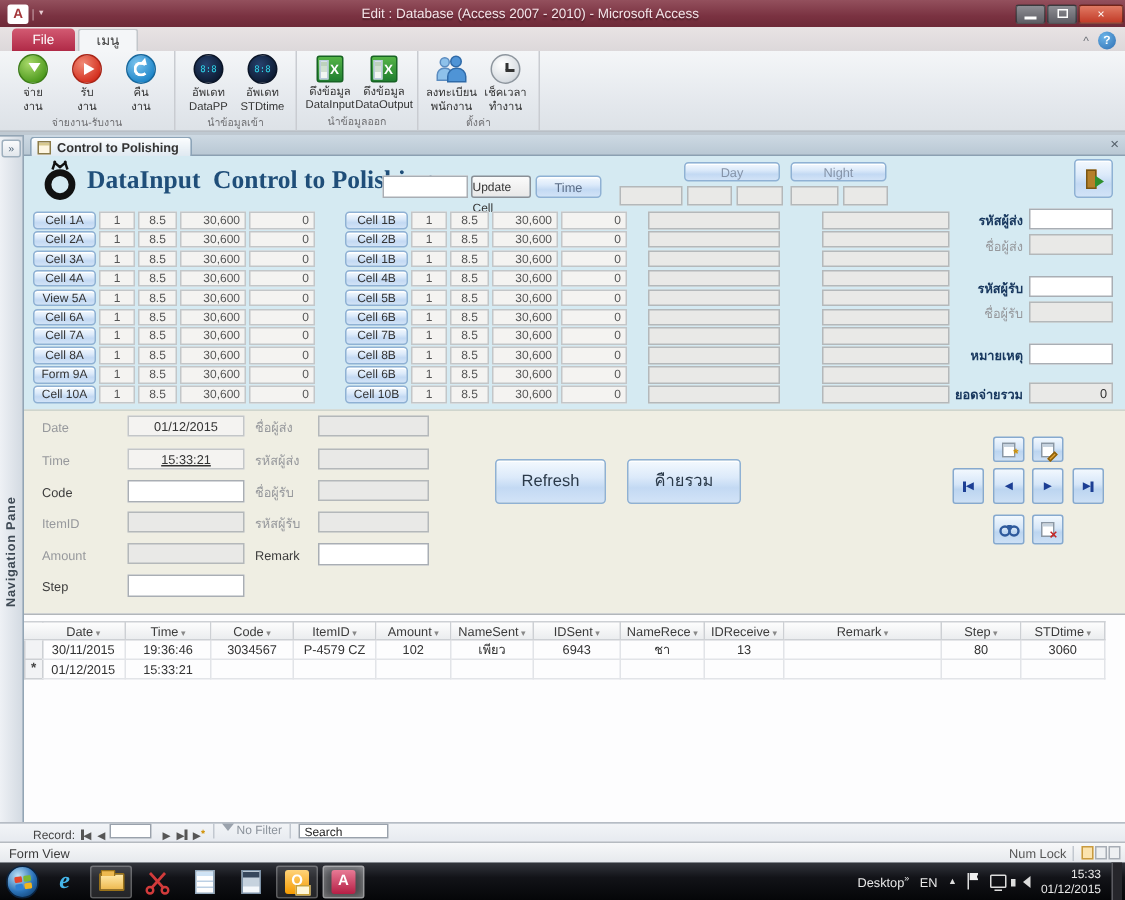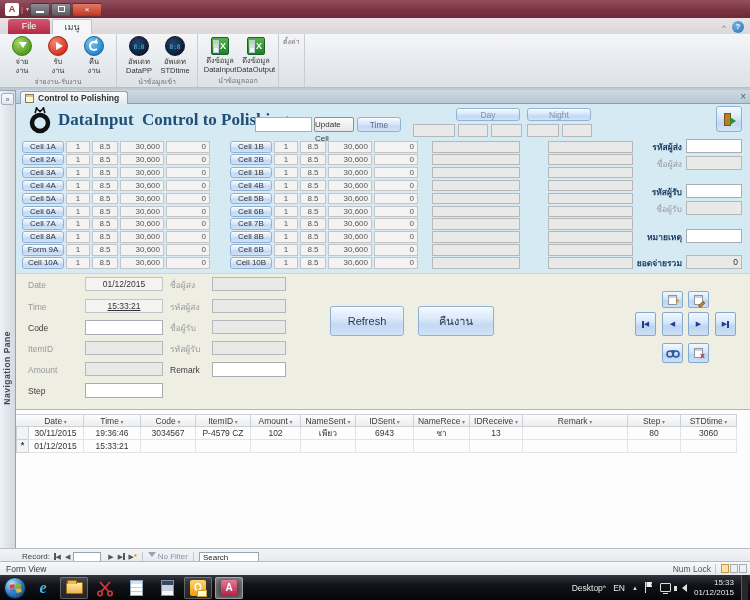--- a/index.html
+++ b/index.html
@@ -88,21 +88,21 @@
 .navbar-sep{display:inline-block;width:2px;height:7px;background:#1c3e94}
 .mini-sheet{width:9px;height:10px;background:#fff;border:1px solid #8a97a5;position:relative;box-shadow:inset 0 2px 0 #c6d2de}
 .mini-star{position:absolute;right:-3px;bottom:-3px;color:#d09000;font-size:9px;font-weight:bold}
 .mini-pencil{position:absolute;right:-3px;bottom:-2px;width:7px;height:2.5px;background:#e0a030;transform:rotate(-45deg);border:0.5px solid #8a6010}
 .mini-x{position:absolute;right:-3px;bottom:-4px;color:#c42323;font-size:9px;font-weight:bold}
 
 .dhead{position:absolute;top:414px;height:13px;background:linear-gradient(180deg,#fdfdfd,#ebedef);border:1px solid #cdd0d4;border-left:none;font-size:8.5px;color:#3b3b3b;text-align:center;line-height:12px}
 .dcell{position:absolute;height:13px;border-right:1px solid #e2e4e8;border-bottom:1px solid #e2e4e8;font-size:8.5px;color:#333;line-height:12px;text-align:center;overflow:hidden;white-space:nowrap}
 .dsel{position:absolute;background:#f2f3f5;border:1px solid #cdd0d4;border-top:none;text-align:center;font-weight:bold;color:#444;line-height:11px}
 
-#recnav{position:absolute;left:0;top:548px;width:750px;height:16px;background:linear-gradient(180deg,#f2f4f7,#e4e8ee);border-top:1px solid #b6bcc4;display:flex;align-items:center;font-size:8px;color:#444}
+#recnav{position:absolute;left:0;top:548px;width:750px;height:16px;background:linear-gradient(180deg,#f2f4f7,#e4e8ee);border-top:1px solid #b6bcc4;display:flex;font-size:8px;color:#444}
 .rn-item{margin-left:4px;display:flex;align-items:center}
 .rn-arrow{color:#555;font-size:7px;display:flex;align-items:center}
 .rn-box{width:28px;height:10px;background:#fff;border:1px solid #9aa2ac;margin:0 3px}
 .rn-sep{width:1px;height:10px;background:#c2c8d0;margin:0 5px}
 .rn-bar{display:inline-block;width:1.5px;height:7px;background:#555}
 .funnel{width:0;height:0;border:4px solid transparent;border-top:5px solid #9aa2ac;margin-right:2px;position:relative}
 .searchbox{width:60px;height:10px;background:#fff;border:1px solid #9aa2ac;font-size:8px;line-height:9px;padding-left:3px;color:#222}
 .nofilter{color:#8b929b}
 
 #statusbar{position:absolute;left:0;top:561px;width:750px;height:14px;background:linear-gradient(180deg,#f7f8f9,#e6e9ed);border-top:1px solid #b5bac0;display:flex;align-items:center;font-size:8.5px;color:#3a3a3a}
@@ -139,20 +139,21 @@
 </style>
 </head>
 <body>
 
 <div id="titlebar">
   <div id="qat">
     <div class="appicon">A</div>
     <span class="qat-sep">|</span>
     <span class="qat-drop">▼</span>
   </div>
+  <div id="win-title">Edit : Database (Access 2007 - 2010) - Microsoft Access</div>
   <div class="winbtn">
       <span class="glyph-min"></span>
     </div>
   <div class="winbtn">
       <span class="glyph-restore"></span>
     </div>
   <div class="winbtn close">×</div>
 </div>
 
 <div id="tabrow">
@@ -223,20 +224,40 @@
               <div class="xl-strip"></div>
               <div class="xl-x">X</div>
             </div>
             <div class="rl">ดึงข้อมูล</div>
             <div class="rl">DataOutput</div>
           </div>
         </div>
         <div class="rglabel">นำข้อมูลออก</div>
       </div>
       <div class="rgroup">
+        <div class="rbtns">
+          <div class="rbtn">
+            <div class="ricon ic-people">
+              <div class="head1"></div>
+              <div class="body1"></div>
+              <div class="head2"></div>
+              <div class="body2"></div>
+            </div>
+            <div class="rl">ลงทะเบียน</div>
+            <div class="rl">พนักงาน</div>
+          </div>
+          <div class="rbtn">
+            <div class="ricon ic-clocklight">
+              <div class="hand-h"></div>
+              <div class="hand-m"></div>
+            </div>
+            <div class="rl">เช็คเวลา</div>
+            <div class="rl">ทำงาน</div>
+          </div>
+        </div>
         <div class="rglabel">ตั้งค่า</div>
       </div>
     </div>
 </div>
 
 <div id="navpane">
   <div class="np-btn">»</div>
   <div class="np-label">Navigation Pane</div>
 </div>
 <div id="doctabbar">
@@ -311,21 +332,21 @@
     <div class="btn-blue cellbtn" style="position: absolute; left: 22px; top: 179.7px; width: 42px; height: 11.5px;">Cell 4A</div>
     <div class="box-val cbox t-c" style="position: absolute; left: 66px; top: 179.7px; width: 24px; height: 11.5px;">1</div>
     <div class="box-val cbox t-c" style="position: absolute; left: 92px; top: 179.7px; width: 26px; height: 11.5px;">8.5</div>
     <div class="box-val cbox t-r" style="position: absolute; left: 120px; top: 179.7px; width: 44px; height: 11.5px;">30,600</div>
     <div class="box-val cbox t-r" style="position: absolute; left: 166px; top: 179.7px; width: 44px; height: 11.5px;">0</div>
     <div class="btn-blue cellbtn" style="position: absolute; left: 230px; top: 179.7px; width: 42px; height: 11.5px;">Cell 4B</div>
     <div class="box-val cbox t-c" style="position: absolute; left: 274px; top: 179.7px; width: 24px; height: 11.5px;">1</div>
     <div class="box-val cbox t-c" style="position: absolute; left: 300px; top: 179.7px; width: 26px; height: 11.5px;">8.5</div>
     <div class="box-val cbox t-r" style="position: absolute; left: 328px; top: 179.7px; width: 44px; height: 11.5px;">30,600</div>
     <div class="box-val cbox t-r" style="position: absolute; left: 374px; top: 179.7px; width: 44px; height: 11.5px;">0</div>
-    <div class="btn-blue cellbtn" style="position: absolute; left: 22px; top: 192.6px; width: 42px; height: 11.5px;">Cell 5A</div>
+    <div class="btn-blue cellbtn" style="position: absolute; left: 22px; top: 192.6px; width: 42px; height: 11.5px;">View 5A</div>
     <div class="box-val cbox t-c" style="position: absolute; left: 66px; top: 192.6px; width: 24px; height: 11.5px;">1</div>
     <div class="box-val cbox t-c" style="position: absolute; left: 92px; top: 192.6px; width: 26px; height: 11.5px;">8.5</div>
     <div class="box-val cbox t-r" style="position: absolute; left: 120px; top: 192.6px; width: 44px; height: 11.5px;">30,600</div>
     <div class="box-val cbox t-r" style="position: absolute; left: 166px; top: 192.6px; width: 44px; height: 11.5px;">0</div>
     <div class="btn-blue cellbtn" style="position: absolute; left: 230px; top: 192.6px; width: 42px; height: 11.5px;">Cell 5B</div>
     <div class="box-val cbox t-c" style="position: absolute; left: 274px; top: 192.6px; width: 24px; height: 11.5px;">1</div>
     <div class="box-val cbox t-c" style="position: absolute; left: 300px; top: 192.6px; width: 26px; height: 11.5px;">8.5</div>
     <div class="box-val cbox t-r" style="position: absolute; left: 328px; top: 192.6px; width: 44px; height: 11.5px;">30,600</div>
     <div class="box-val cbox t-r" style="position: absolute; left: 374px; top: 192.6px; width: 44px; height: 11.5px;">0</div>
     <div class="btn-blue cellbtn" style="position: absolute; left: 22px; top: 205.5px; width: 42px; height: 11.5px;">Cell 6A</div>
@@ -434,21 +455,21 @@
     <div class="box-dis fval" style="position: absolute; left: 212px; top: 299px; width: 74px; height: 14px;"></div>
     <div class="lbl lbl-gray" style="position: absolute; left: 170px; top: 323px; width: 40px;">ชื่อผู้รับ</div>
     <div class="box-dis fval" style="position: absolute; left: 212px; top: 320px; width: 74px; height: 14px;"></div>
     <div class="lbl lbl-gray" style="position: absolute; left: 170px; top: 344px; width: 40px;">รหัสผู้รับ</div>
     <div class="box-dis fval" style="position: absolute; left: 212px; top: 341px; width: 74px; height: 14px;"></div>
     <div class="lbl lbl-mid" style="position: absolute; left: 170px; top: 365px; width: 40px;">Remark</div>
     <div class="box-in fval" style="position: absolute; left: 212px; top: 362px; width: 74px; height: 15px;"></div>
   </div>
 
 <div class="abs btn-blue bigbtn" style="left:330px;top:306px;width:74px;height:30px;line-height:28px">Refresh</div>
-<div class="abs btn-blue bigbtn" style="left:418px;top:306px;width:76px;height:30px;line-height:28px">คืนงาน</div>
+<div class="abs btn-blue bigbtn" style="left:418px;top:306px;width:76px;height:30px;line-height:28px">คืายรวม</div>
 
 <div class="abs navbtn" style="left:662px;top:291px;width:21px;height:17px">
     <span class="mini-sheet">
       <span class="mini-star">*</span>
     </span>
   </div>
 <div class="abs navbtn" style="left:688px;top:291px;width:21px;height:17px">
     <span class="mini-sheet">
       <span class="mini-pencil"></span>
     </span>

